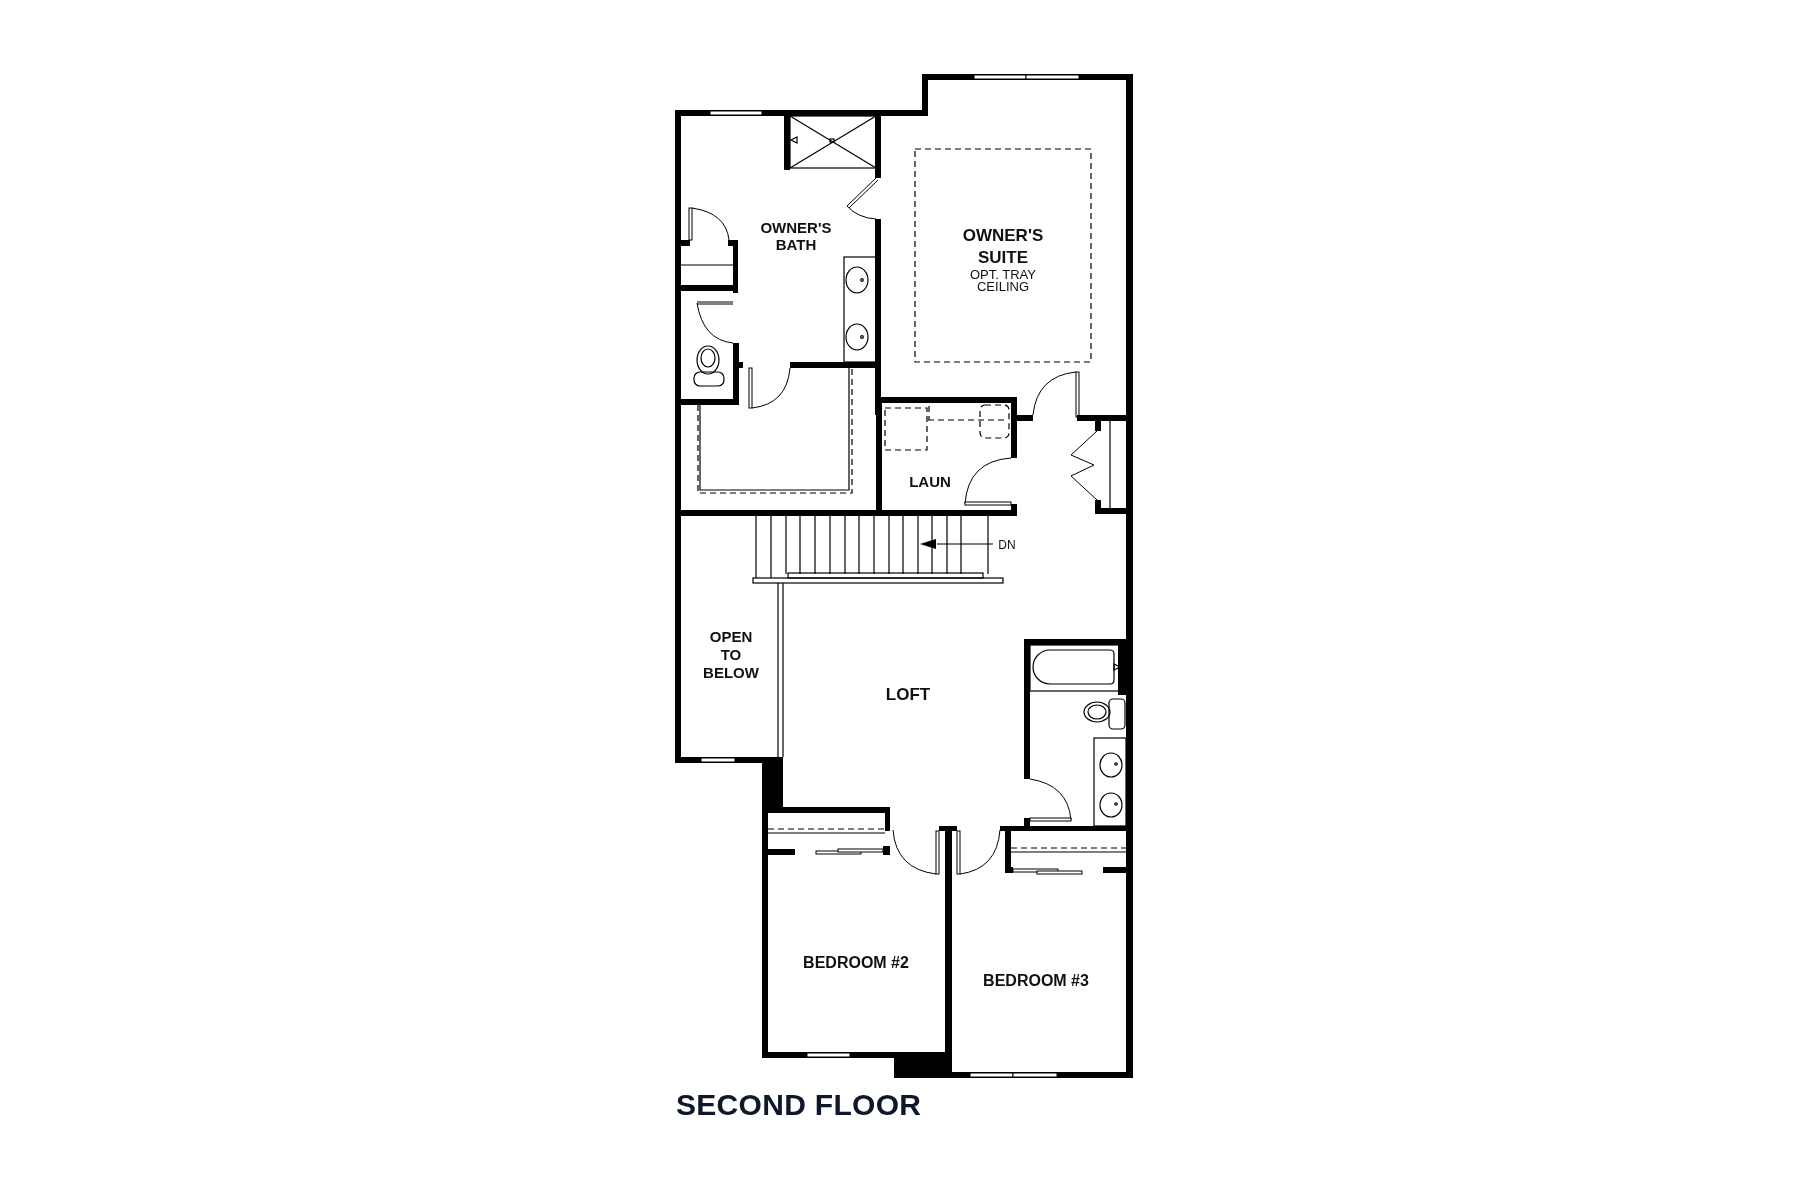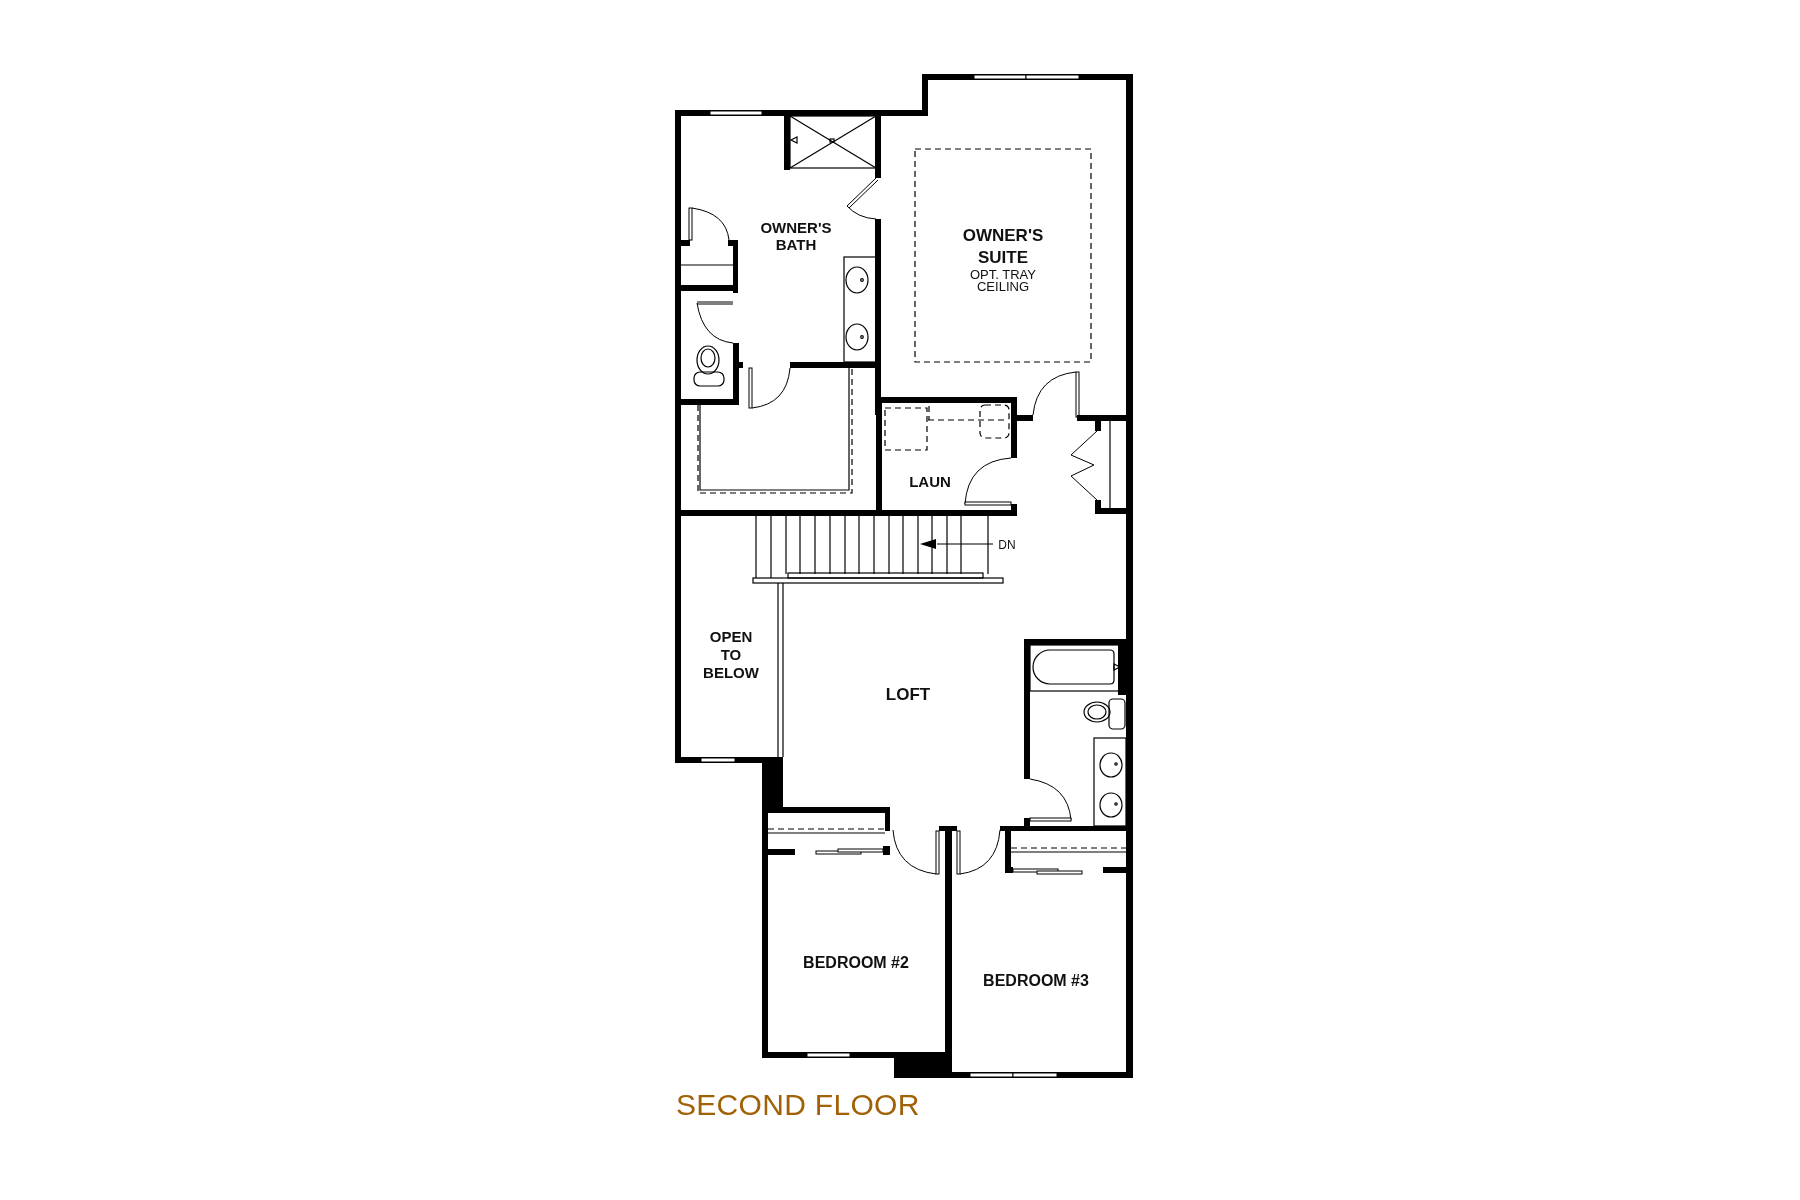--- a/index.html
+++ b/index.html
@@ -6,21 +6,21 @@
   body { width: 1800px; height: 1200px; position: relative; overflow: hidden; font-family: "Liberation Sans", sans-serif; }
   #plan { position: absolute; left: 0; top: 0; width: 1800px; height: 1200px; }
   .wall { fill: #000; }
   .win { fill: #fff; stroke: #000; stroke-width: 1; }
   .thin { fill: none; stroke: #000; stroke-width: 1.2; }
   .dash { fill: none; stroke: #000; stroke-width: 1.2; stroke-dasharray: 6 4; }
   .door { fill: none; stroke: #000; stroke-width: 1; }
   .doorleaf { fill: #fff; stroke: #000; stroke-width: 1; }
   .lbl { font-family: "Liberation Sans", sans-serif; font-weight: bold; fill: #111; text-anchor: middle; }
   .lbl-sm { font-family: "Liberation Sans", sans-serif; font-weight: normal; fill: #111; text-anchor: middle; }
-  .title { position: absolute; left: 676px; top: 1088px; font-family: "Liberation Sans", sans-serif; font-weight: normal; font-size: 30px; color: #a16207; letter-spacing: 0.3px; }
+  .title { position: absolute; left: 676px; top: 1088px; font-family: "Liberation Sans", sans-serif; font-weight: bold; font-size: 30px; color: #0f172a; letter-spacing: 0.3px; }
 </style>
 </head>
 <body>
 
 <svg id="plan" viewBox="0 0 1800 1200" xmlns="http://www.w3.org/2000/svg">
 
   <g>
 
     <rect class="wall" x="675" y="110" width="253" height="6"></rect>
 

